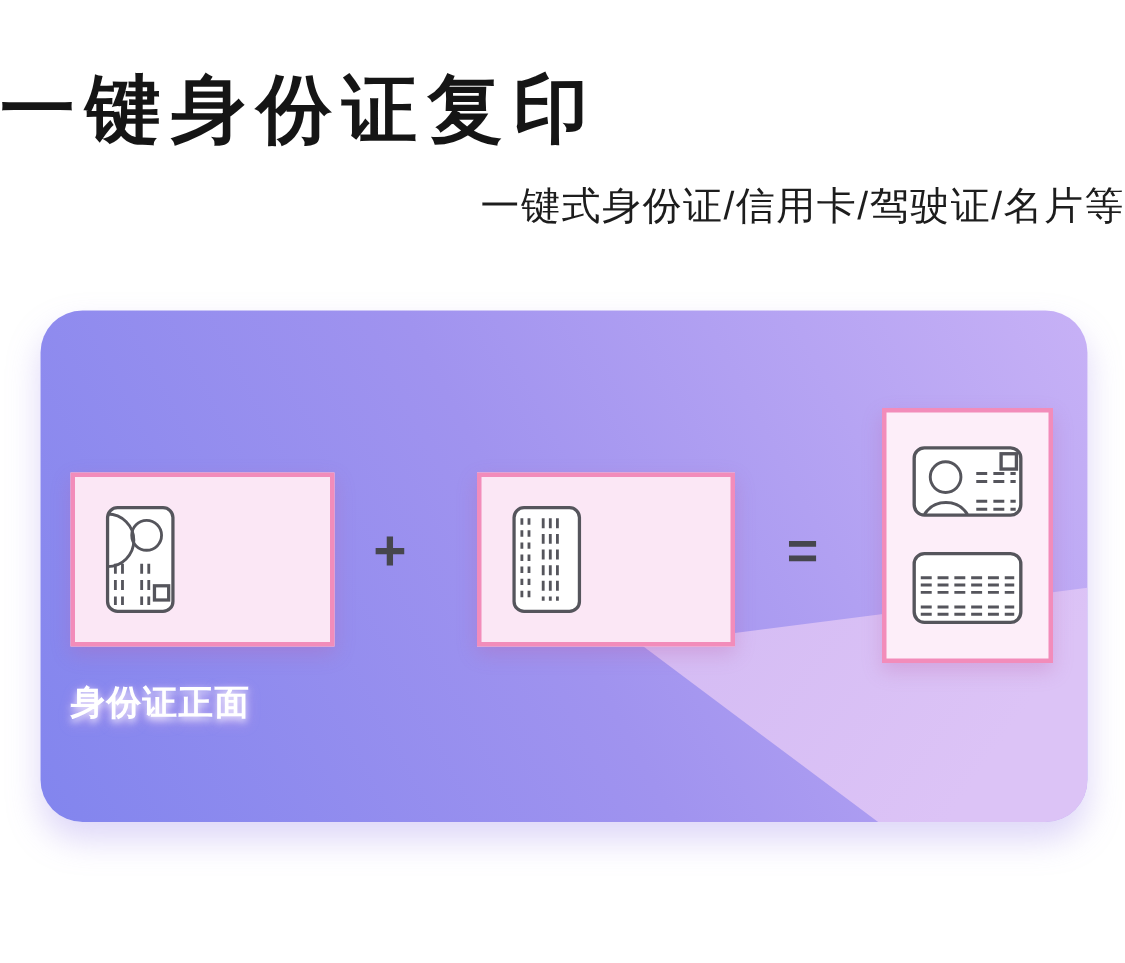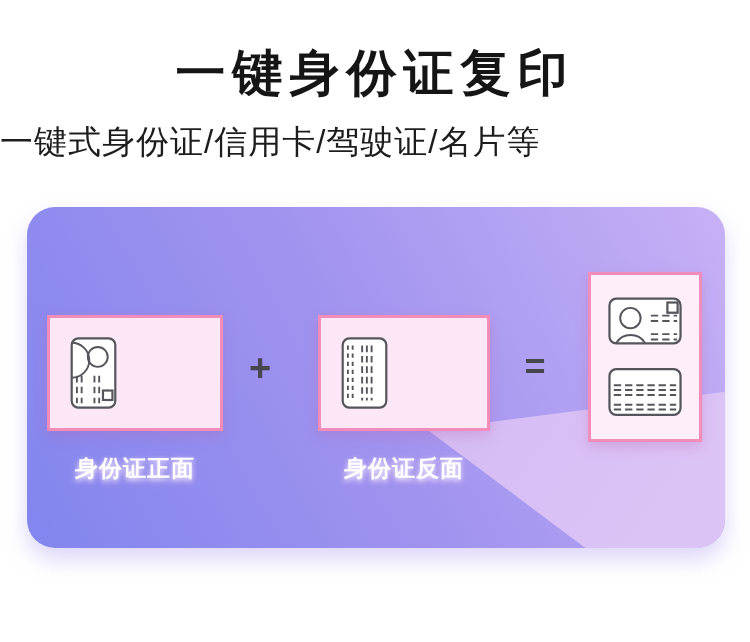--- a/index.html
+++ b/index.html
@@ -2,26 +2,26 @@
 <html><head>
 <meta charset="utf-8">
 <style>
   html,body{margin:0;padding:0;}
   body{
     width:750px;height:642px;background:#ffffff;position:relative;overflow:hidden;
     font-family:"Liberation Sans","DejaVu Sans",sans-serif;
   }
   .title{
     position:absolute;left:0;top:48px;width:750px;margin:0;
-    text-align:center;font-size:50px;font-weight:900;letter-spacing:7px;
+    text-align:left;font-size:50px;font-weight:900;letter-spacing:7px;
     color:#151515;line-height:1.0;
   }
   .subtitle{
     position:absolute;left:0;top:123px;width:750px;
-    text-align:left;font-size:33px;font-weight:400;letter-spacing:1px;
+    text-align:right;font-size:26px;font-weight:400;letter-spacing:1px;
     color:#1d1d1d;line-height:1.15;
   }
   .panel{
     position:absolute;left:27px;top:207px;width:698px;height:341px;
     border-radius:28px;overflow:hidden;
     background:linear-gradient(62deg,#8285ee 0%,#a093ef 48%,#c7b1f6 100%);
     box-shadow:0 12px 22px rgba(160,140,235,0.35);
   }
   .wedge{
     position:absolute;left:0;top:0;width:100%;height:100%;
@@ -41,21 +41,21 @@
   .card-front svg,.card-back svg{position:absolute;left:20px;top:19px;}
   .op{
     position:absolute;width:60px;height:60px;line-height:60px;
     text-align:center;color:#46464e;
     font-weight:700;
   }
   .op-plus{left:203px;top:131px;font-size:38px;}
   .op-equals{left:478px;top:130px;font-size:36px;}
   .label{
     position:absolute;top:246px;height:30px;line-height:30px;
-    text-align:center;color:#ffffff;font-size:23px;font-weight:700;letter-spacing:1px;
+    color:#ffffff;font-size:23px;font-weight:700;letter-spacing:1px;
     text-shadow:0 2px 5px rgba(255,255,255,0.85),0 3px 9px rgba(205,165,240,0.8);
   }
   .label-front{left:20px;width:176px;}
   .label-back{left:291px;width:172px;}
   .label-output{left:551px;width:134px;}
   svg .ln{stroke:#55555c;stroke-width:2;fill:none;}
   svg .bx{stroke:#55555c;stroke-width:2.3;fill:#ffffff;}
 </style>
 </head>
 <body>
@@ -109,14 +109,13 @@
       <rect class="bx" x="1.5" y="1.5" width="73" height="47" rx="7"></rect>
       <line class="ln" x1="6" y1="18" x2="70" y2="18" stroke-dasharray="7.5 4"></line>
       <line class="ln" x1="6" y1="23" x2="70" y2="23" stroke-dasharray="7.5 4"></line>
       <line class="ln" x1="6" y1="28" x2="70" y2="28" stroke-dasharray="7.5 4"></line>
       <line class="ln" x1="6" y1="38" x2="70" y2="38" stroke-dasharray="7.5 4"></line>
       <line class="ln" x1="6" y1="43" x2="70" y2="43" stroke-dasharray="7.5 4"></line>
     </svg>
   </div>
 
   <div class="label label-front">身份证正面</div>
-  <div class="label label-back">身份证反面</div>
 </div>
 
 </body></html>

